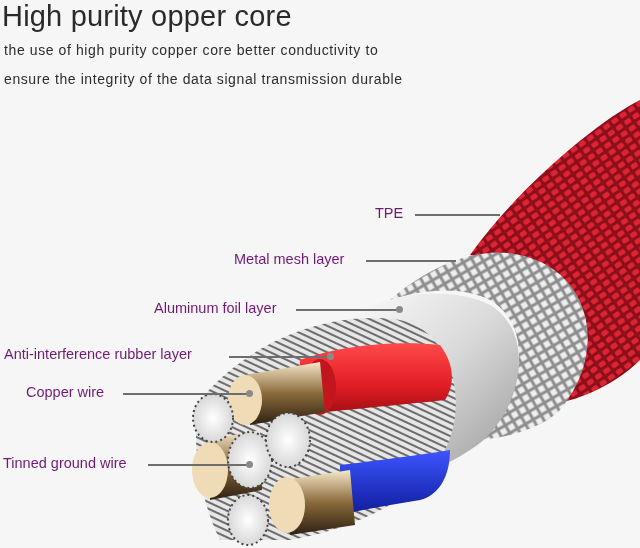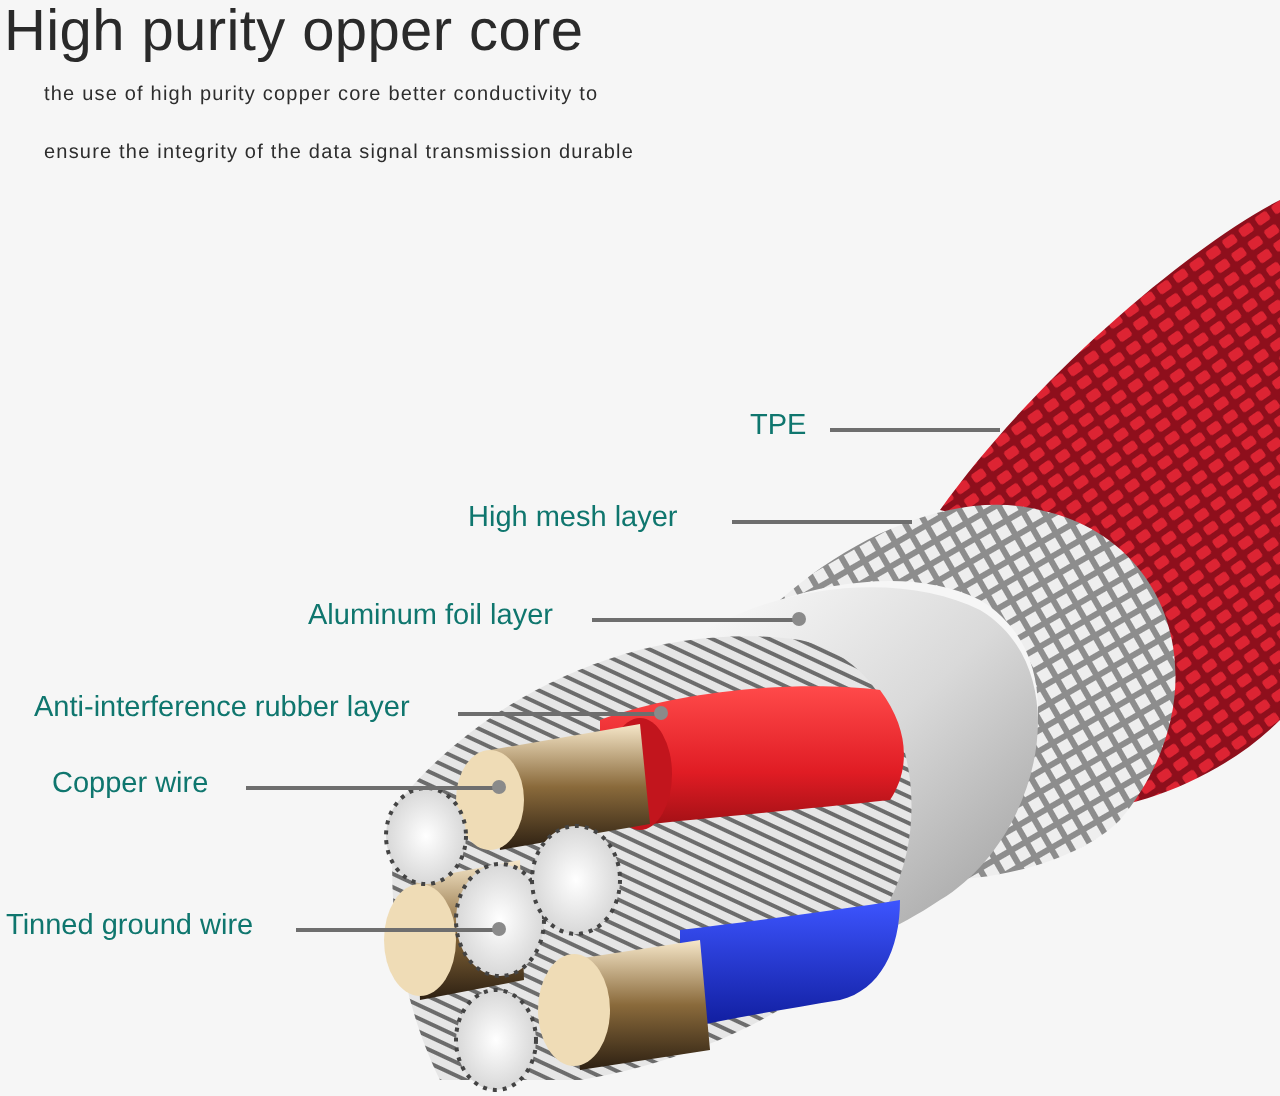--- a/index.html
+++ b/index.html
@@ -9,27 +9,27 @@
     font-family: "Liberation Sans", sans-serif;
     position: relative;
   }
   .title {
     position: absolute; left: 2px; top: 0px;
     font-size: 29px; color: #2a2a2a; font-weight: 400; letter-spacing: 0.2px;
     white-space: nowrap;
     text-align: right;
   }
   .desc {
-    position: absolute; left: 22px;
-    font-size: 10px; color: #2d2d2d; letter-spacing: 0.6px; white-space: nowrap;
+    position: absolute; left: 4px;
+    font-size: 14px; color: #2d2d2d; letter-spacing: 0.6px; white-space: nowrap;
   }
   .desc.l1 { top: 42px; }
   .desc.l2 { top: 71px; }
   .label {
-    position: absolute; font-size: 14.5px; color: #0f766e; white-space: nowrap;
+    position: absolute; font-size: 14.5px; color: #701a75; white-space: nowrap;
   }
   .line { position: absolute; height: 2px; background: #6e6e6e; }
   .dot { position: absolute; width: 7px; height: 7px; border-radius: 50%; background: #8a8a8a; }
   svg.illus { position: absolute; left: 0; top: 0; }
 </style>
 </head>
 <body>
 
 <svg class="illus" width="640" height="548" viewBox="0 0 640 548">
   <defs>
@@ -104,28 +104,28 @@
   </g>
 </svg>
 
 <div class="title">High purity opper core</div>
 <div class="desc l1">the use of high purity copper core better conductivity to</div>
 <div class="desc l2">ensure the integrity of the data signal transmission durable</div>
 
 <div class="label" style="left:375px; top:205px;">TPE</div>
 <div class="line" style="left:415px; top:214px; width:85px;"></div>
 
-<div class="label" style="left:234px; top:251px;">High mesh layer</div>
+<div class="label" style="left:234px; top:251px;">Metal mesh layer</div>
 <div class="line" style="left:366px; top:260px; width:90px;"></div>
 
 <div class="label" style="left:154px; top:300px;text-align:right;">Aluminum foil layer</div>
 <div class="line" style="left:296px; top:309px; width:102px;"></div>
 <div class="dot" style="left:396px; top:306px;"></div>
 
-<div class="label" style="left:17px; top:346px;">Anti-interference rubber layer</div>
+<div class="label" style="left:4px; top:346px;">Anti-interference rubber layer</div>
 <div class="line" style="left:229px; top:356px; width:100px;"></div>
 <div class="dot" style="left:327px; top:353px;"></div>
 
 <div class="label" style="left:26px; top:384px;">Copper wire</div>
 <div class="line" style="left:123px; top:393px; width:125px;"></div>
 <div class="dot" style="left:246px; top:390px;"></div>
 
 <div class="label" style="left:3px; top:455px;">Tinned ground wire</div>
 <div class="line" style="left:148px; top:464px; width:100px;"></div>
 <div class="dot" style="left:246px; top:461px;"></div>

